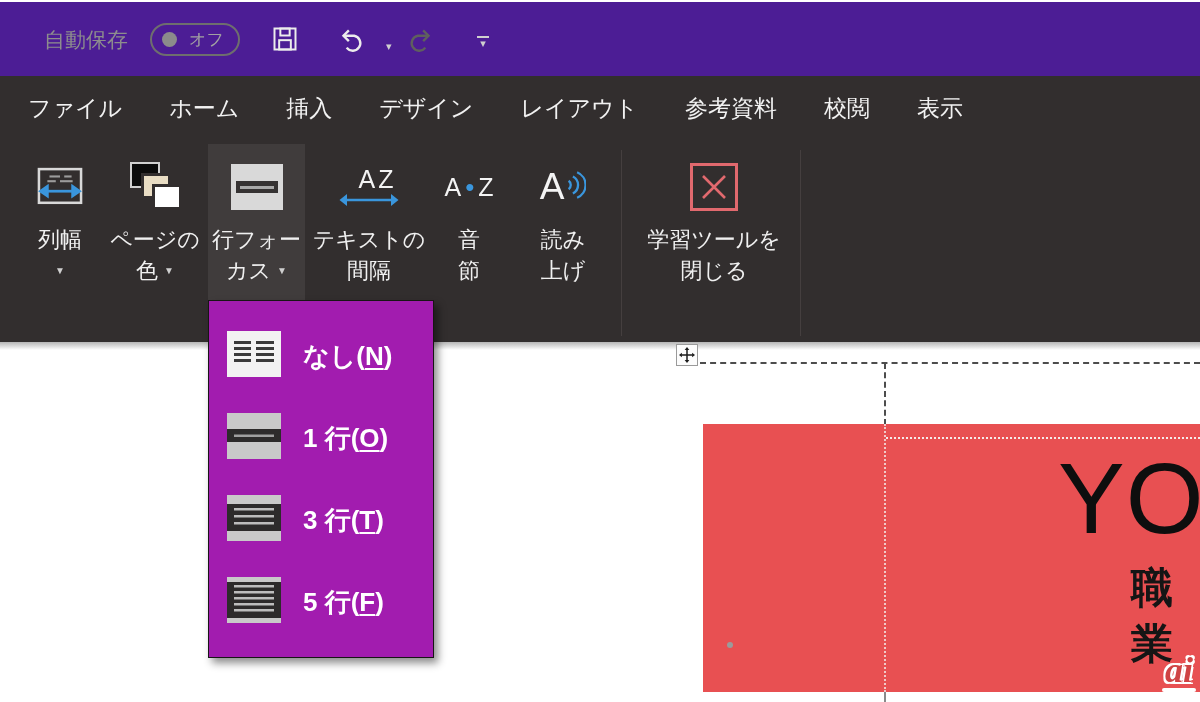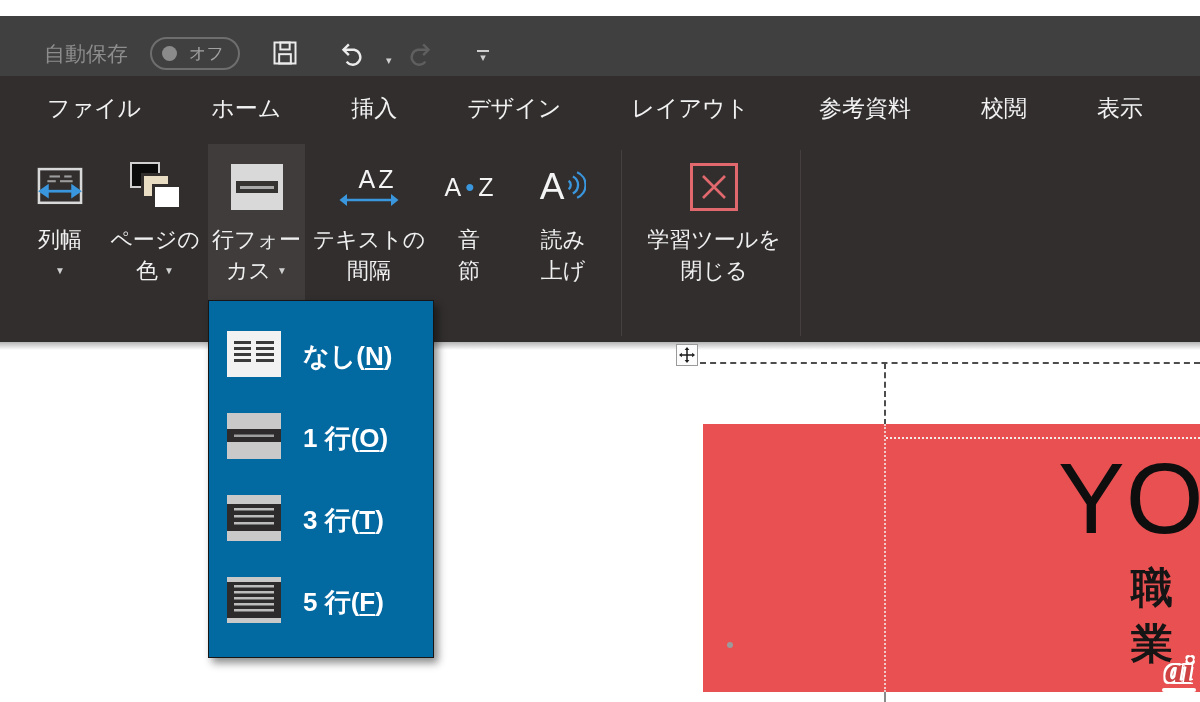--- a/index.html
+++ b/index.html
@@ -1,38 +1,38 @@
 <!DOCTYPE html>
 <html><head>
 <meta charset="utf-8">
 <style>
   * { margin:0; padding:0; box-sizing:border-box; }
   html,body { width:1200px; height:702px; overflow:hidden; background:#fff;
               font-family:"Liberation Sans", sans-serif; }
   .stage { position:relative; width:1200px; height:702px; }
 
   
-  .titlebar { position:absolute; left:0; top:16px; width:1200px; height:92px; background:#404040; }
+  .titlebar { position:absolute; left:0; top:2px; width:1200px; height:92px; background:#4c1d95; }
   .autosave-label { position:absolute; left:44px; top:24px; font-size:21px; color:#8d8d8d; }
   .autosave-toggle { position:absolute; left:150px; top:21px; width:90px; height:33px;
                      border:2px solid #6e6e6e; border-radius:17px; display:flex; align-items:center; }
   .autosave-knob { width:15px; height:15px; border-radius:50%; background:#8b8b8b; margin-left:10px; }
   .autosave-state { font-size:17px; color:#a2a2a2; margin-left:12px; }
   .qat-btn { position:absolute; top:22px; width:34px; height:34px; display:flex;
              align-items:center; justify-content:center; }
   .qat-save { left:268px; } .qat-undo { left:334px; } .qat-redo { left:404px; } .qat-more-btn { left:466px; }
   .undo-chevron { position:absolute; left:386px; top:38px; font-size:11px; color:#cfcfcf; }
   .qat-more { display:flex; flex-direction:column; align-items:center; color:#cfcfcf; }
   .qat-more .bar { width:12px; height:2px; background:#cfcfcf; margin-bottom:1px; }
   .qat-more .tri { font-size:11px; line-height:8px; }
   .win-title { position:absolute; left:862px; top:24px; font-size:23px; color:#f2f2f2; letter-spacing:1px; }
 
   
   .tabrow { position:absolute; left:0; top:76px; width:1200px; height:64px; background:#322e2e;
-            display:flex; align-items:center; gap:70px; padding-left:47px; overflow:hidden; }
+            display:flex; align-items:center; gap:47px; padding-left:28px; overflow:hidden; }
   .tab { font-size:23px; color:#f2f2f2; white-space:nowrap; flex:0 0 auto; }
   .ribbon { position:absolute; left:0; top:140px; width:1200px; height:202px; background:#322e2e; }
   .rsep { position:absolute; top:10px; width:1px; height:186px; background:#453f3f; }
 
   .rbtn { position:absolute; top:4px; height:156px; display:flex; flex-direction:column;
           align-items:center; padding-top:6px; }
   .rbtn.active { background:#403c3c; }
   .ricon { height:74px; display:flex; align-items:center; justify-content:center; }
   .rlabel { font-size:22px; color:#f0f0f0; line-height:31px; white-space:nowrap; display:flex;
             align-items:center; gap:6px; }
@@ -60,21 +60,21 @@
   
   .ra-icon { display:flex; align-items:flex-start; }
   .ra-a { font-size:37px; color:#f4f4f4; line-height:40px; }
   
   .cl-icon { width:48px; height:48px; border:3px solid #e1696e; display:flex; align-items:center;
              justify-content:center; }
   .group-label { position:absolute; left:628px; top:306px; width:172px; text-align:center;
                  font-size:21px; color:#dcdcdc; }
 
   
-  .menu { position:absolute; left:208px; top:300px; width:226px; height:358px; background:#0369a1;
+  .menu { position:absolute; left:208px; top:300px; width:226px; height:358px; background:#a21caf;
           border:1px solid #171515; box-shadow:4px 5px 8px rgba(0,0,0,.45); z-index:20;
           padding-top:14px; }
   .menu-item { height:82px; display:flex; align-items:center; padding-left:18px; }
   .menu-item .mlabel { margin-left:22px; font-size:26px; font-weight:bold; color:#ffffff; white-space:nowrap; }
   .mkey { text-decoration:underline; text-underline-offset:3px; }
 
   
   .doc { position:absolute; left:0; top:342px; width:1200px; height:360px; background:#ffffff; }
   .doc-top-shadow { position:absolute; left:0; top:0; width:1200px; height:8px;
                     background:linear-gradient(#b5b5b5, #ffffff); }

